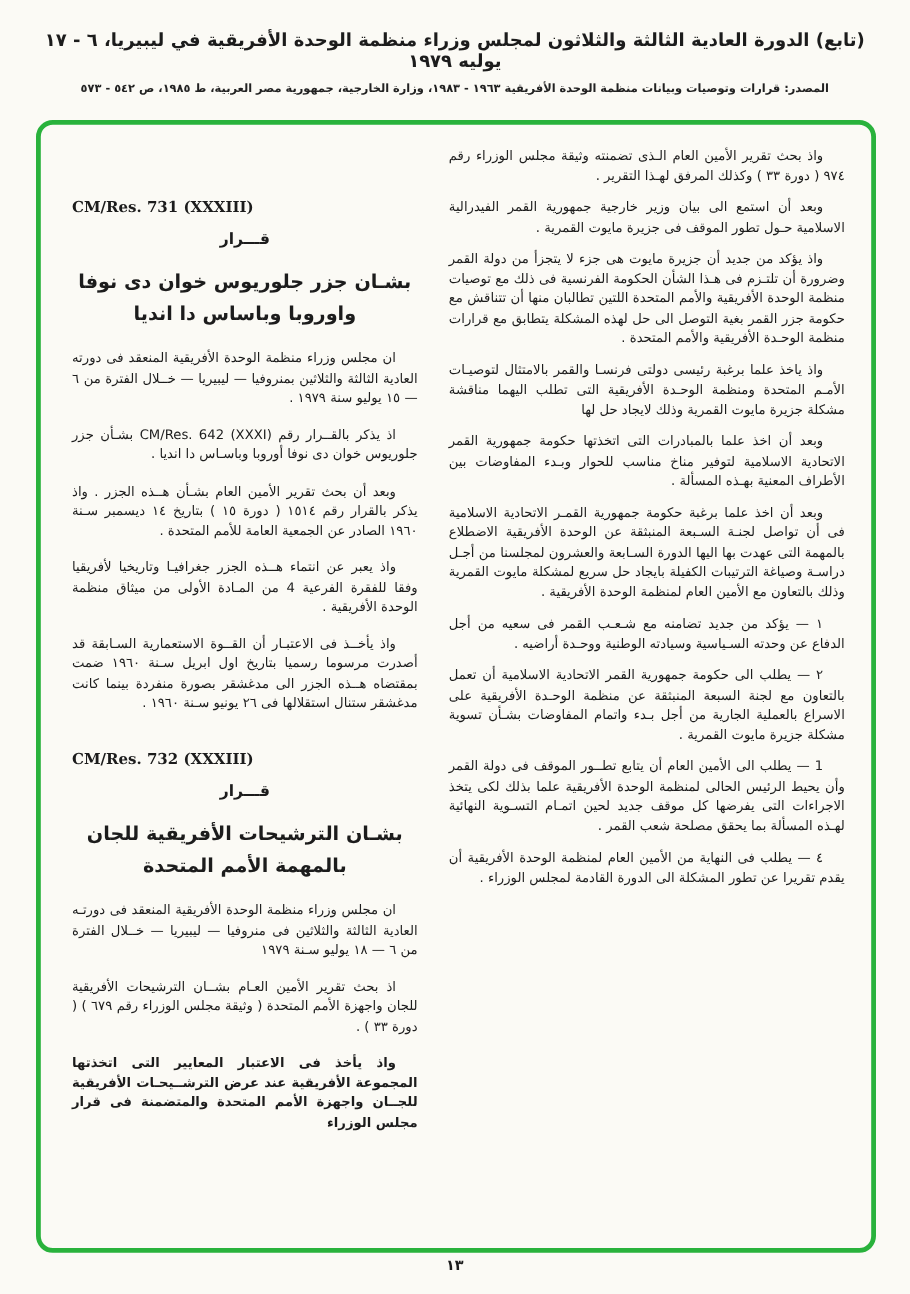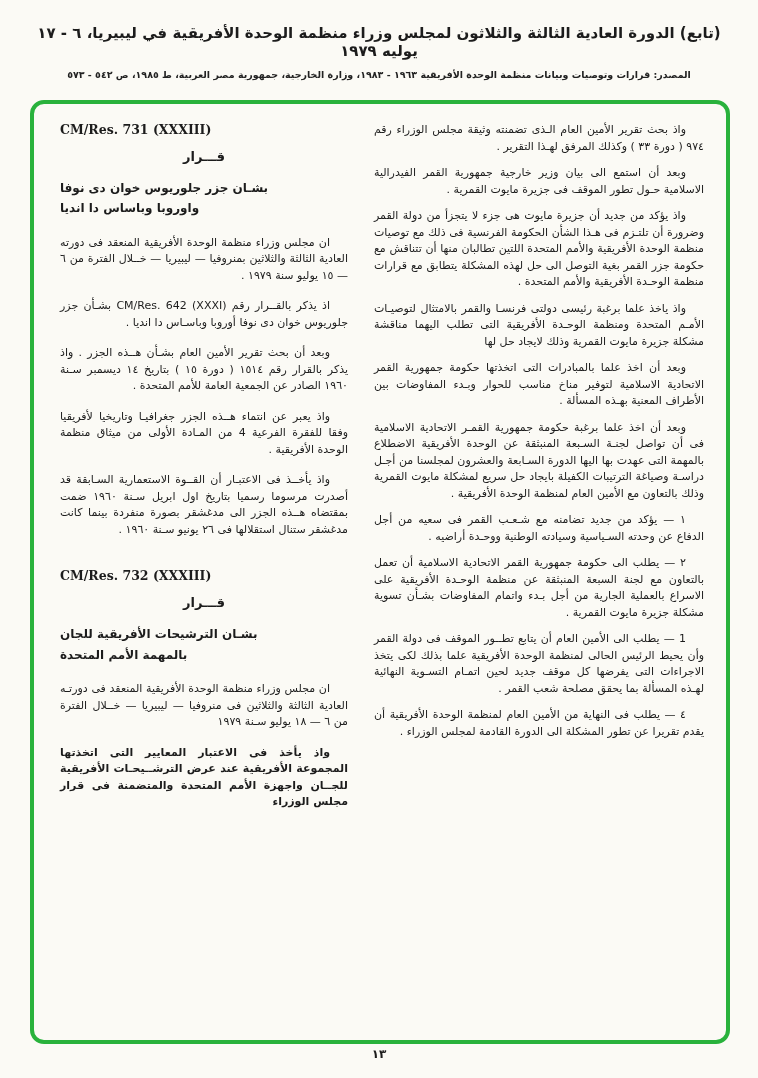--- a/index.html
+++ b/index.html
@@ -43,21 +43,21 @@
     border-radius: 14px;
     background: var(--paper);
     padding: 18px 22px 14px 22px;
     display: flex;
     direction: rtl;
     gap: 26px;
     overflow: hidden;
   }
   .column { direction: rtl; }
   .column-right { width: 330px; flex: 0 0 auto; }
-  .column-left  { width: 288px; flex: 0 0 auto; }
+  .column-left  { width: 288px; flex: 0 0 auto; margin-top: 43px; }
   .para {
     font-size: 11px;
     line-height: 1.5;
     text-align: justify;
     text-indent: 18px;
     margin-bottom: 10px;
   }
   .column-left .para { margin-bottom: 14px; }
   .para.bold { font-weight: bold; }
   .res-id {
@@ -69,23 +69,23 @@
     margin-bottom: 12px;
   }
   .res-id.spaced { margin-top: 30px; }
   .res-heading {
     text-align: center;
     font-size: 13px;
     font-weight: bold;
     margin: 10px 0 14px 0;
   }
   .res-subtitle-block {
-    text-align: left;
+    text-align: center;
     font-weight: bold;
-    font-size: 12px;
+    font-size: 16px;
     line-height: 1.7;
     margin-bottom: 16px;
   }
   .page-footer {
     position: absolute;
     left: 0;
     bottom: 16px;
     width: 100%;
     text-align: center;
   }
@@ -132,20 +132,21 @@
       <p class="para">واذ يعبر عن انتماء هــذه الجزر جغرافيـا وتاريخيا لأفريقيا وفقا للفقرة الفرعية 4 من المـادة الأولى من ميثاق منظمة الوحدة الأفريقية .</p>
       <p class="para">واذ يأخــذ فى الاعتبـار أن القــوة الاستعمارية السـابقة قد أصدرت مرسوما رسميا بتاريخ اول ابريل سـنة ١٩٦٠ ضمت بمقتضاه هــذه الجزر الى مدغشقر بصورة منفردة بينما كانت مدغشقر ستنال استقلالها فى ٢٦ يونيو سـنة ١٩٦٠ .</p>
 
       <div class="res-id spaced">CM/Res. 732 (XXXIII)</div>
       <h2 class="res-heading">قـــرار</h2>
       <div class="res-subtitle-block">
         <div>بشـان الترشيحات الأفريقية للجان</div>
         <div>بالمهمة الأمم المتحدة</div>
       </div>
       <p class="para">ان مجلس وزراء منظمة الوحدة الأفريقية المنعقد فى دورتـه العادية الثالثة والثلاثين فى منروفيا — ليبيريا — خــلال الفترة من ٦ — ١٨ يوليو سـنة ١٩٧٩</p>
+      <p class="para">اذ بحث تقرير الأمين العـام بشــان الترشيحات الأفريقية للجان واجهزة الأمم المتحدة ( وثيقة مجلس الوزراء رقم ٦٧٩ ) ( دورة ٣٣ ) .</p>
       <p class="para bold">واذ يأخذ فى الاعتبار المعايير التى اتخذتها المجموعة الأفريقية عند عرض الترشــيحـات الأفريقية للجــان واجهزة الأمم المتحدة والمتضمنة فى قرار مجلس الوزراء</p>
     </section>
 
   </main>
 
   <footer class="page-footer">
     <span class="page-number">١٣</span>
   </footer>
 
 </div>

